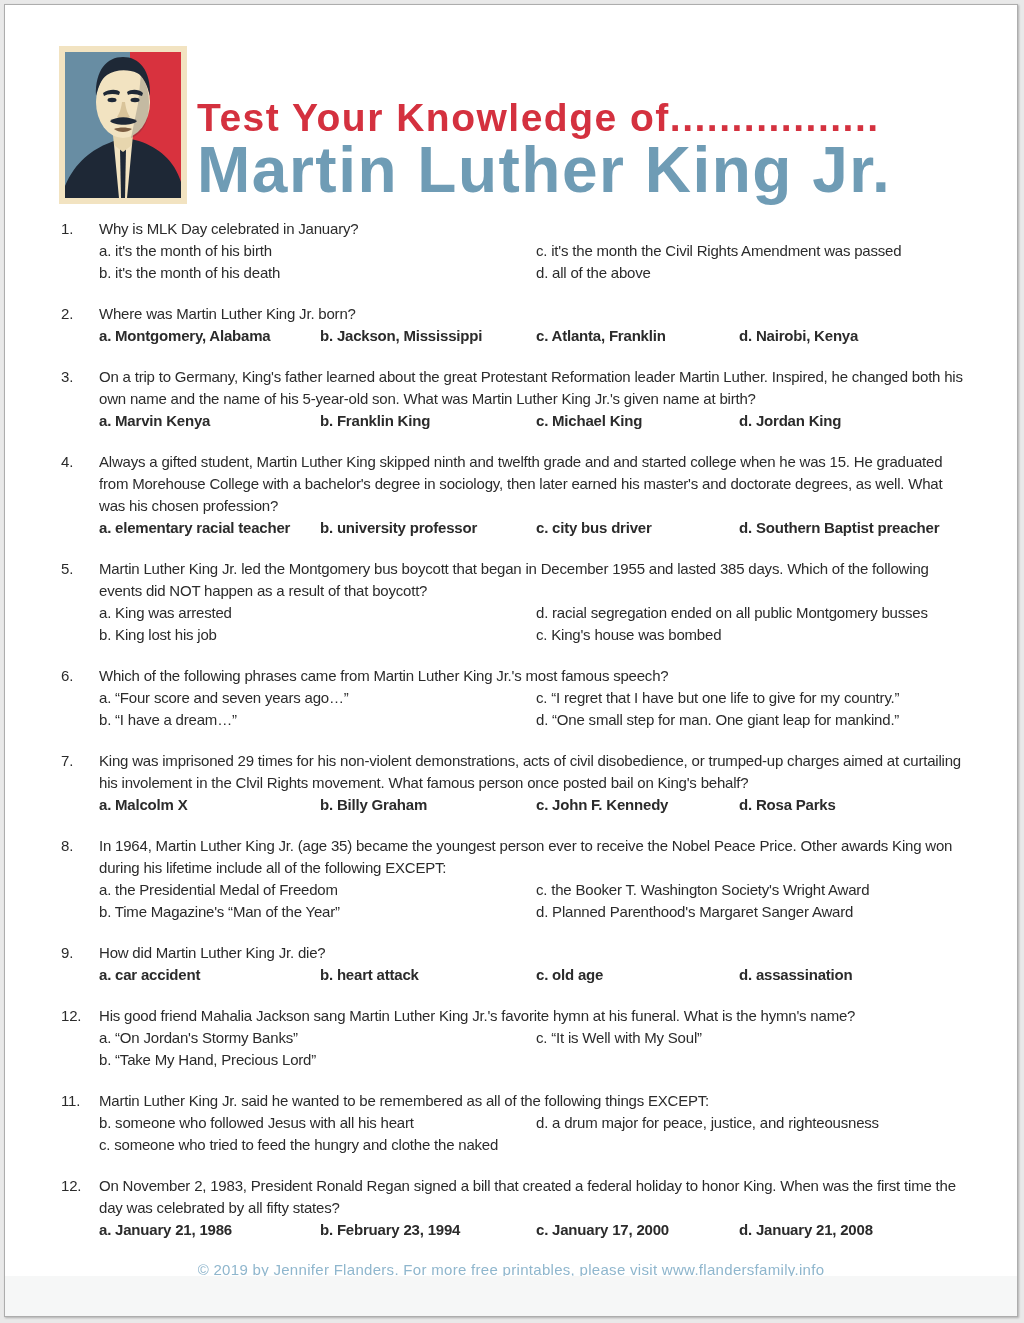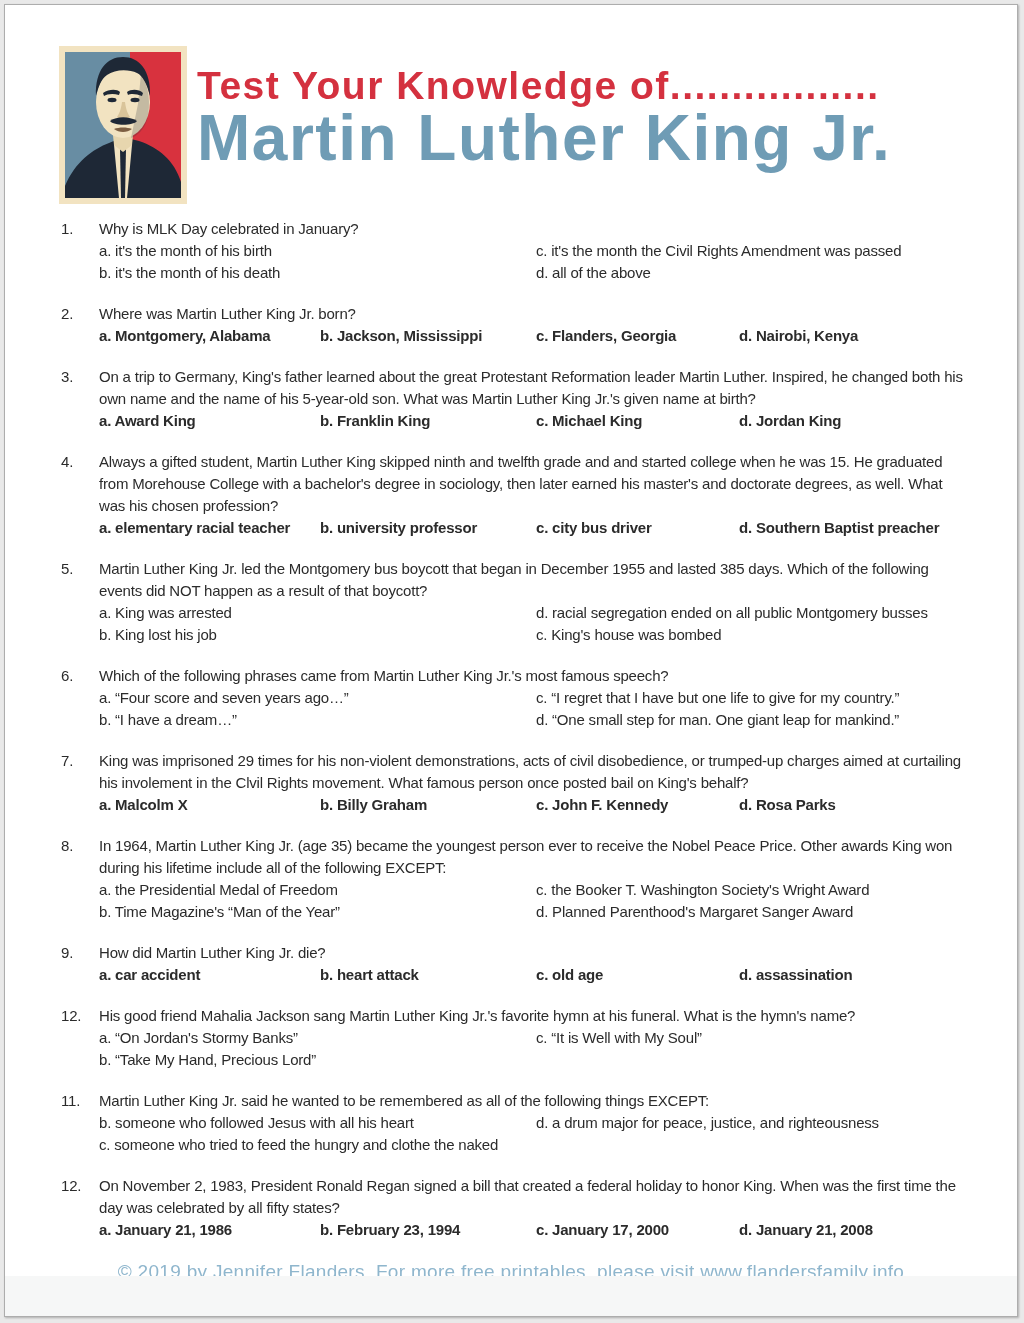--- a/index.html
+++ b/index.html
@@ -21,21 +21,21 @@
   }
   .page-bottom-band {
     position: absolute;
     left: 0; right: 0; bottom: 0;
     height: 40px;
     background: #f6f7f7;
   }
   
   .header {
     display: flex;
-    align-items: flex-start;
+    align-items: flex-end;
     margin: 41px 0 0 54px;
   }
   .portrait {
     width: 128px;
     height: 158px;
     flex: 0 0 auto;
   }
   .titles {
     margin-left: 10px;
     padding-top: 20px;
@@ -85,21 +85,21 @@
   .options.cols2 {
     grid-template-columns: 437px 1fr;
     grid-template-rows: repeat(2, 22px);
     grid-auto-flow: column;
   }
   
   .footer {
     margin-top: 20px;
     text-align: center;
     color: #8fb6cd;
-    font-size: 19px;
+    font-size: 15px;
     letter-spacing: 0.3px;
   }
 </style>
 </head>
 <body>
 
 <div class="page">
 
   <div class="header">
     <svg class="portrait" viewBox="0 0 128 158" aria-hidden="true">
@@ -154,32 +154,32 @@
       </div>
     </div>
 
     <div class="question">
       <div class="qnum">2.</div>
       <div class="qbody">
         <div class="qtext">Where was Martin Luther King Jr. born?</div>
         <div class="options cols4">
           <div class="option">a. Montgomery, Alabama</div>
           <div class="option">b. Jackson, Mississippi</div>
-          <div class="option">c. Flanders, Georgia</div>
+          <div class="option">c. Atlanta, Franklin</div>
           <div class="option">d. Nairobi, Kenya</div>
         </div>
       </div>
     </div>
 
     <div class="question">
       <div class="qnum">3.</div>
       <div class="qbody">
         <div class="qtext">On a trip to Germany, King's father learned about the great Protestant Reformation leader Martin Luther. Inspired, he changed both his own name and the name of his 5-year-old son. What was Martin Luther King Jr.'s given name at birth?</div>
         <div class="options cols4">
-          <div class="option">a. Award King</div>
+          <div class="option">a. Marvin Kenya</div>
           <div class="option">b. Franklin King</div>
           <div class="option">c. Michael King</div>
           <div class="option">d. Jordan King</div>
         </div>
       </div>
     </div>
 
     <div class="question">
       <div class="qnum">4.</div>
       <div class="qbody">

